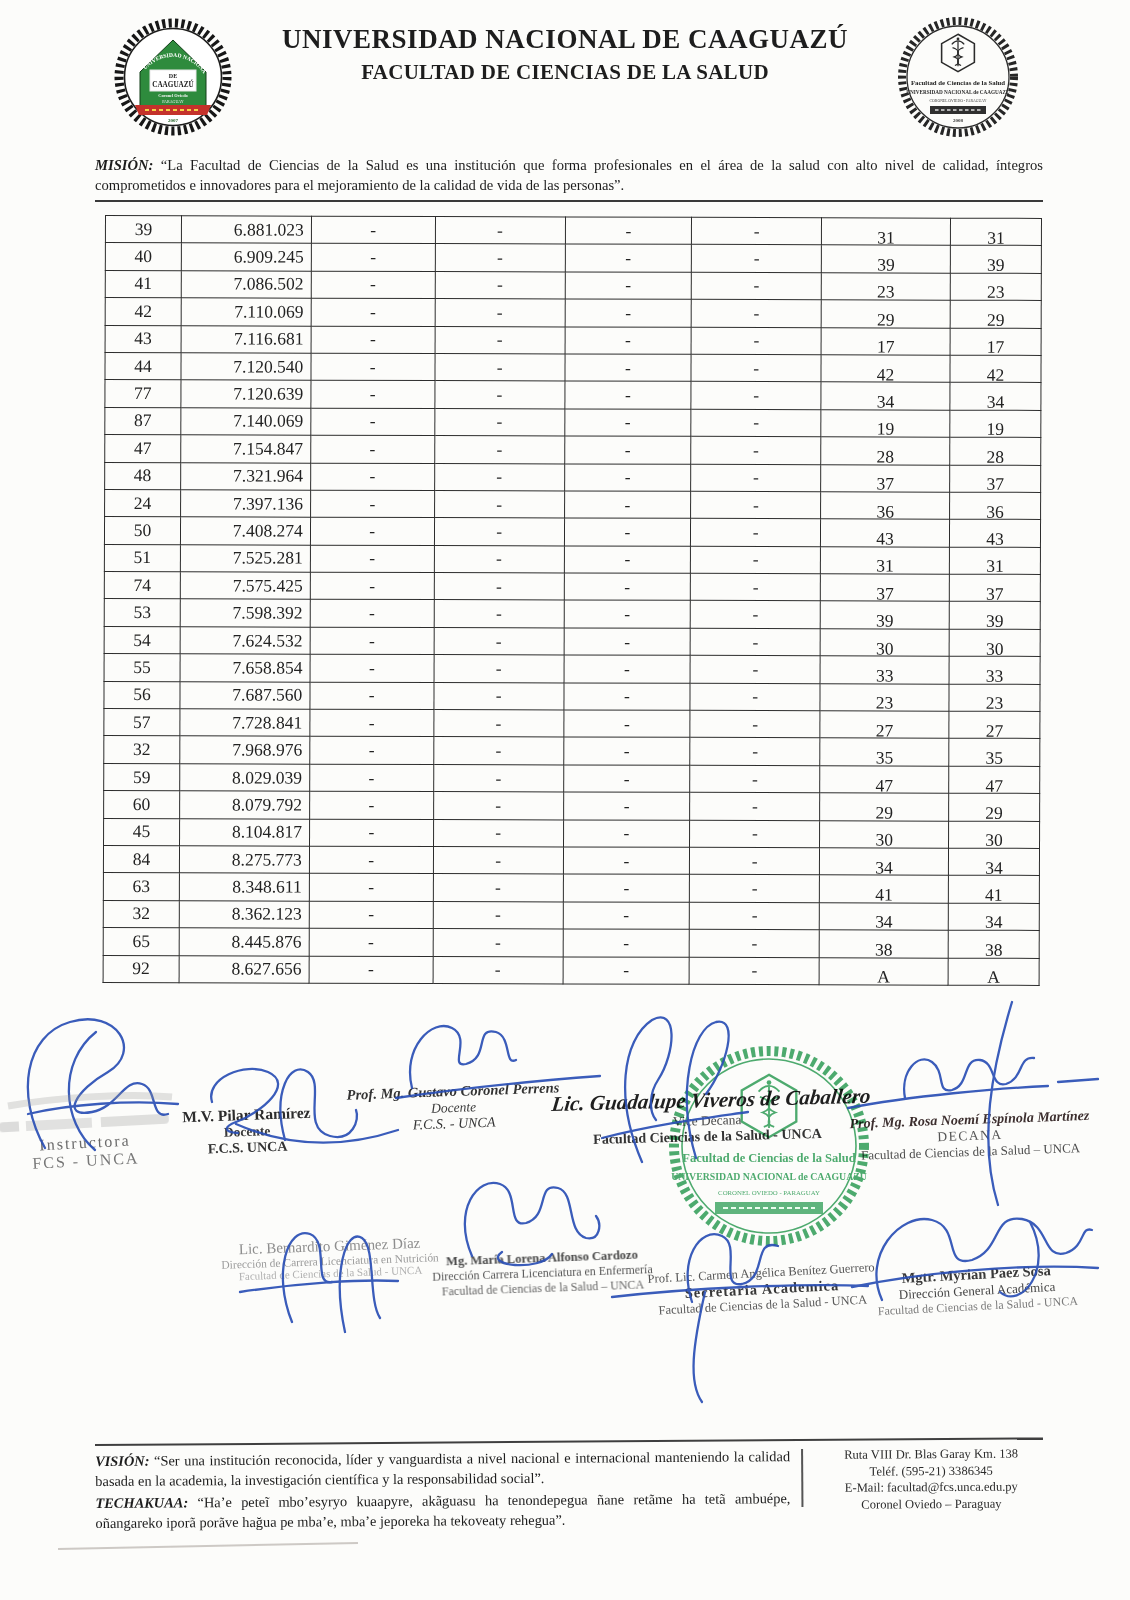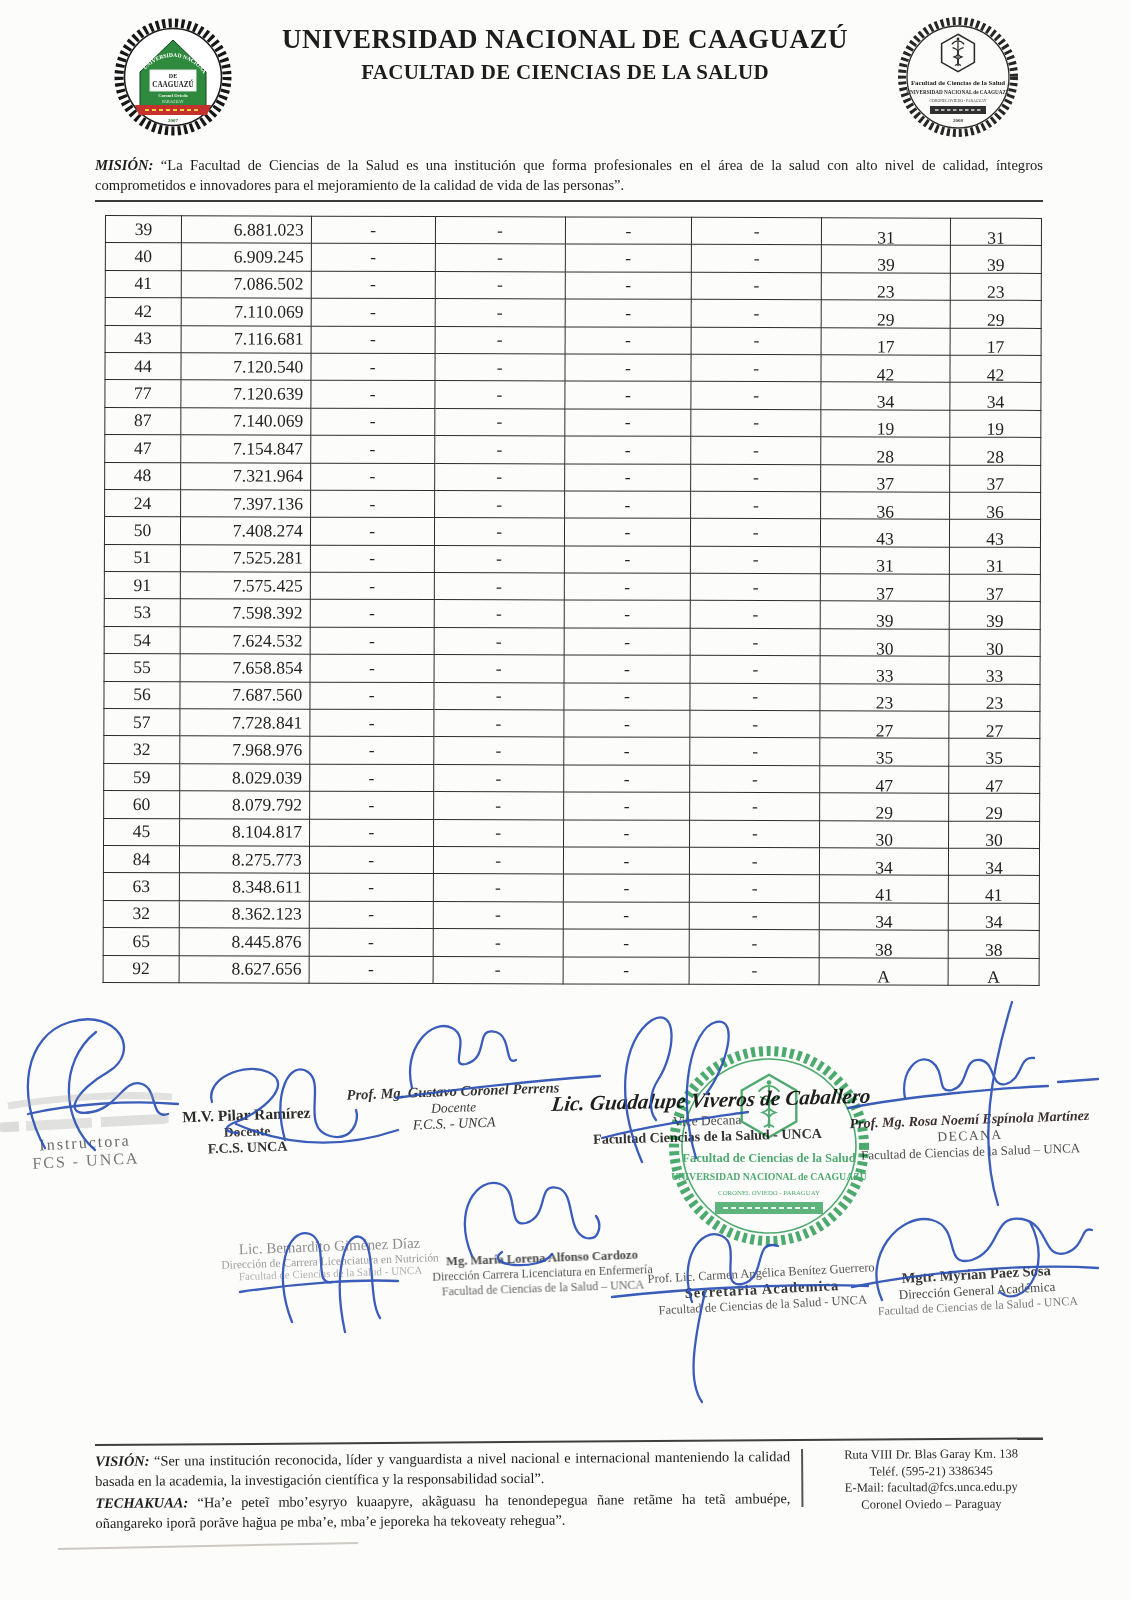--- a/index.html
+++ b/index.html
@@ -279,21 +279,21 @@
           <td class="c0"><span class="cellv">51</span></td>
           <td class="c1"><span class="cellv">7.525.281</span></td>
           <td class="c2"><span class="cellv">-</span></td>
           <td class="c3"><span class="cellv">-</span></td>
           <td class="c4"><span class="cellv">-</span></td>
           <td class="c5"><span class="cellv">-</span></td>
           <td class="c6"><span class="cellv">31</span></td>
           <td class="c7"><span class="cellv">31</span></td>
         </tr>
         <tr>
-          <td class="c0"><span class="cellv">91</span></td>
+          <td class="c0"><span class="cellv">74</span></td>
           <td class="c1"><span class="cellv">7.575.425</span></td>
           <td class="c2"><span class="cellv">-</span></td>
           <td class="c3"><span class="cellv">-</span></td>
           <td class="c4"><span class="cellv">-</span></td>
           <td class="c5"><span class="cellv">-</span></td>
           <td class="c6"><span class="cellv">37</span></td>
           <td class="c7"><span class="cellv">37</span></td>
         </tr>
         <tr>
           <td class="c0"><span class="cellv">53</span></td>

